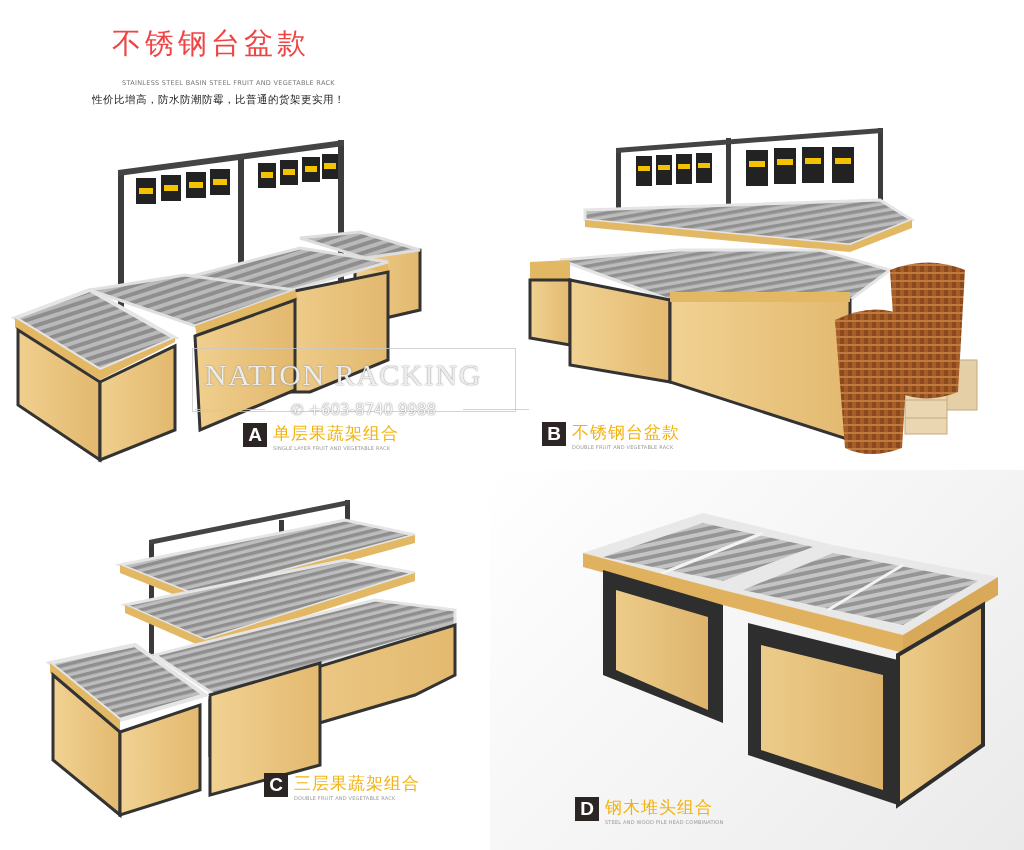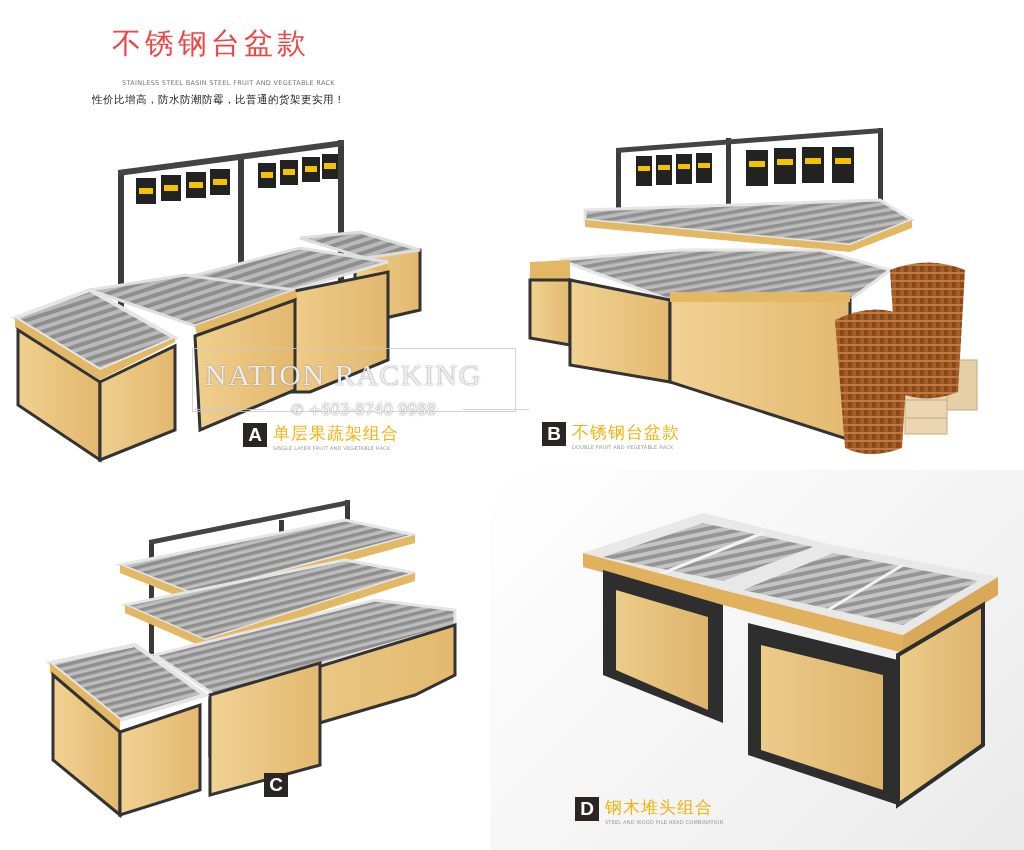--- a/index.html
+++ b/index.html
@@ -251,20 +251,24 @@
 <div class="caption" style="left:542px; top:422px;">
   <div class="badge">B</div>
   <div class="texts">
     <div class="cn">不锈钢台盆款</div>
     <div class="en">DOUBLE FRUIT AND VEGETABLE RACK</div>
   </div>
 </div>
 
 <div class="caption" style="left:264px; top:773px;">
   <div class="badge">C</div>
+  <div class="texts">
+    <div class="cn">三层果蔬架组合</div>
+    <div class="en">DOUBLE FRUIT AND VEGETABLE RACK</div>
+  </div>
 </div>
 
 <div class="caption" style="left:575px; top:797px;">
   <div class="badge">D</div>
   <div class="texts">
     <div class="cn">钢木堆头组合</div>
     <div class="en">STEEL AND WOOD PILE HEAD COMBINATION</div>
   </div>
 </div>
 

